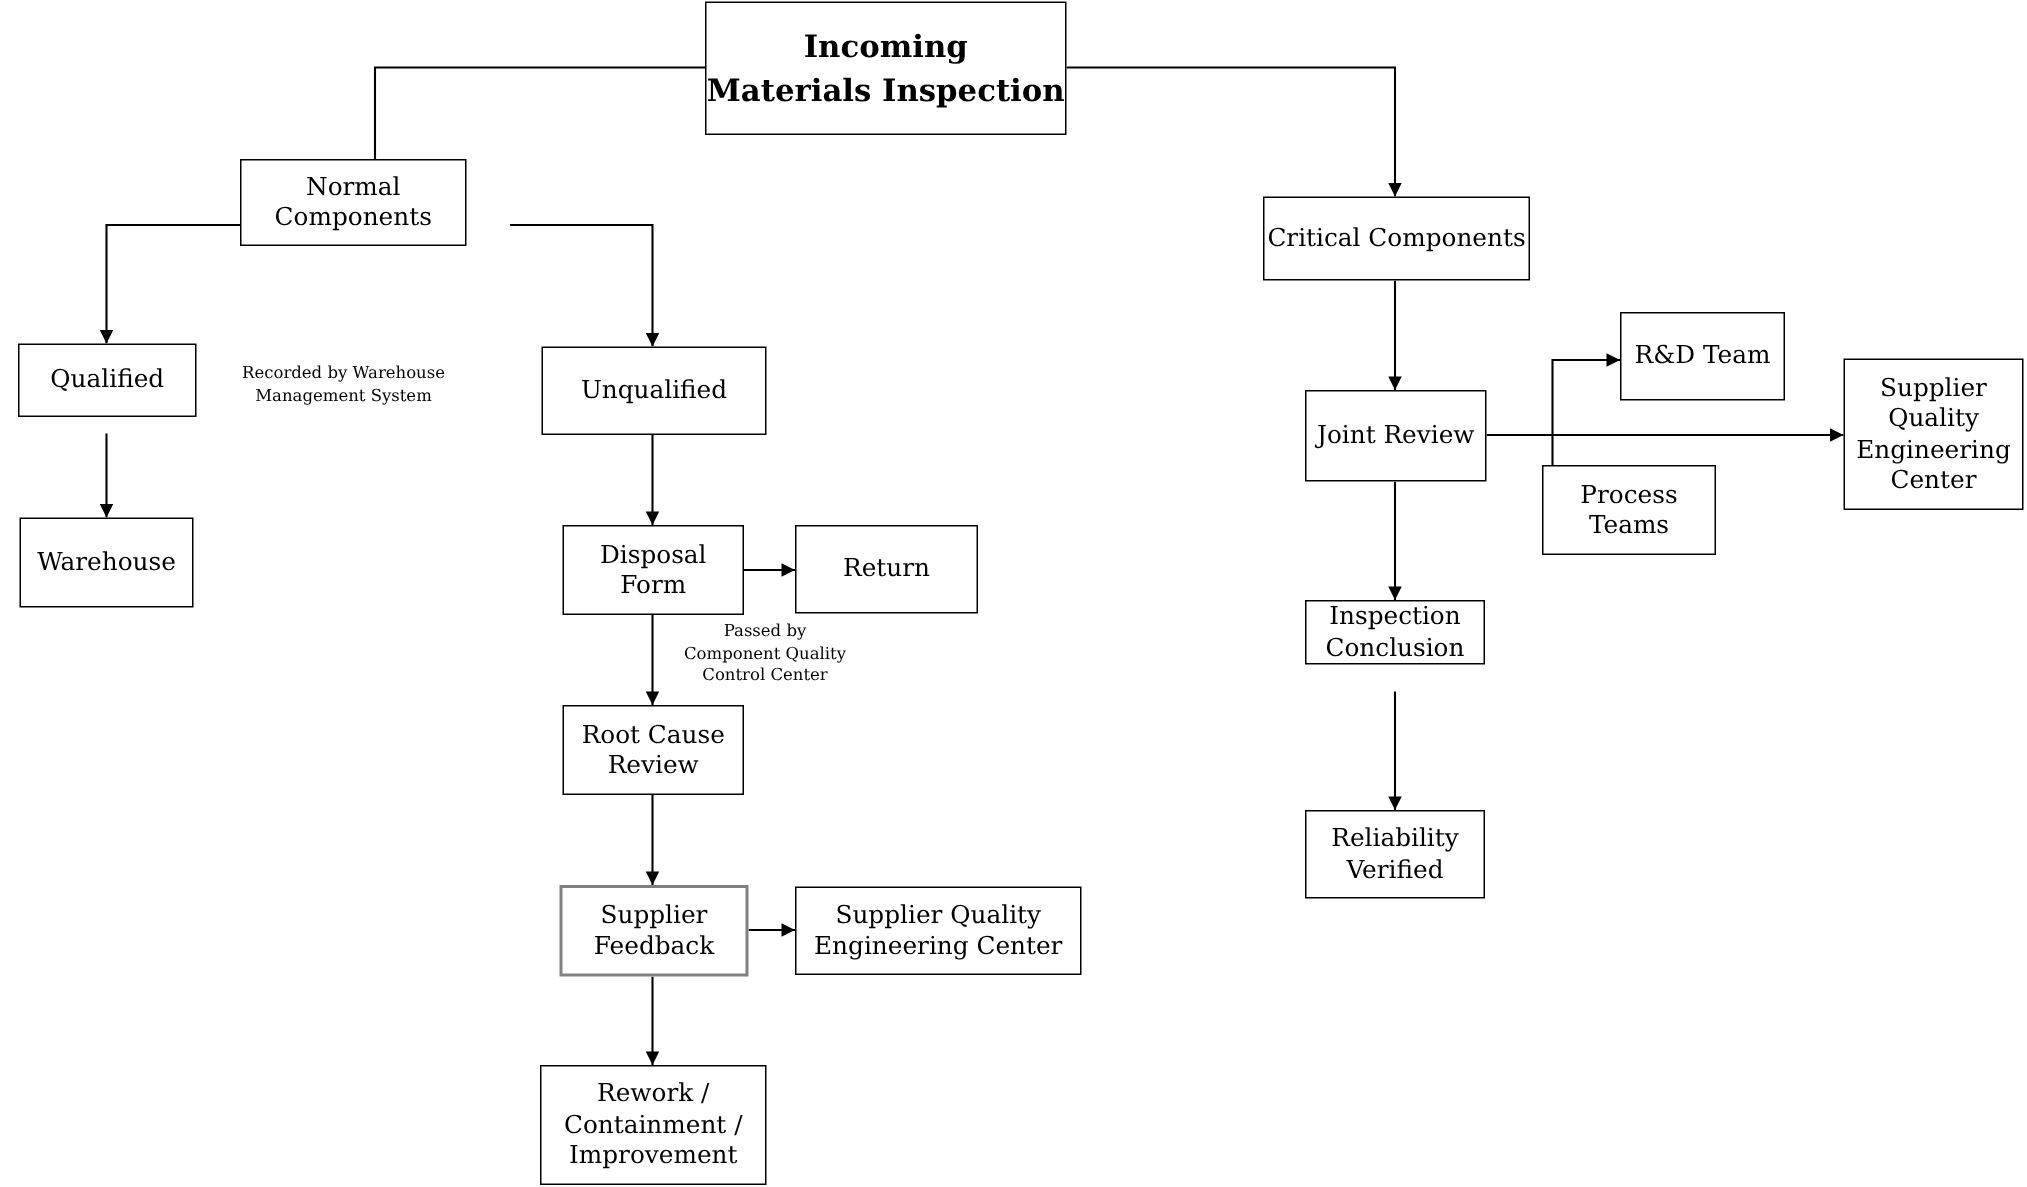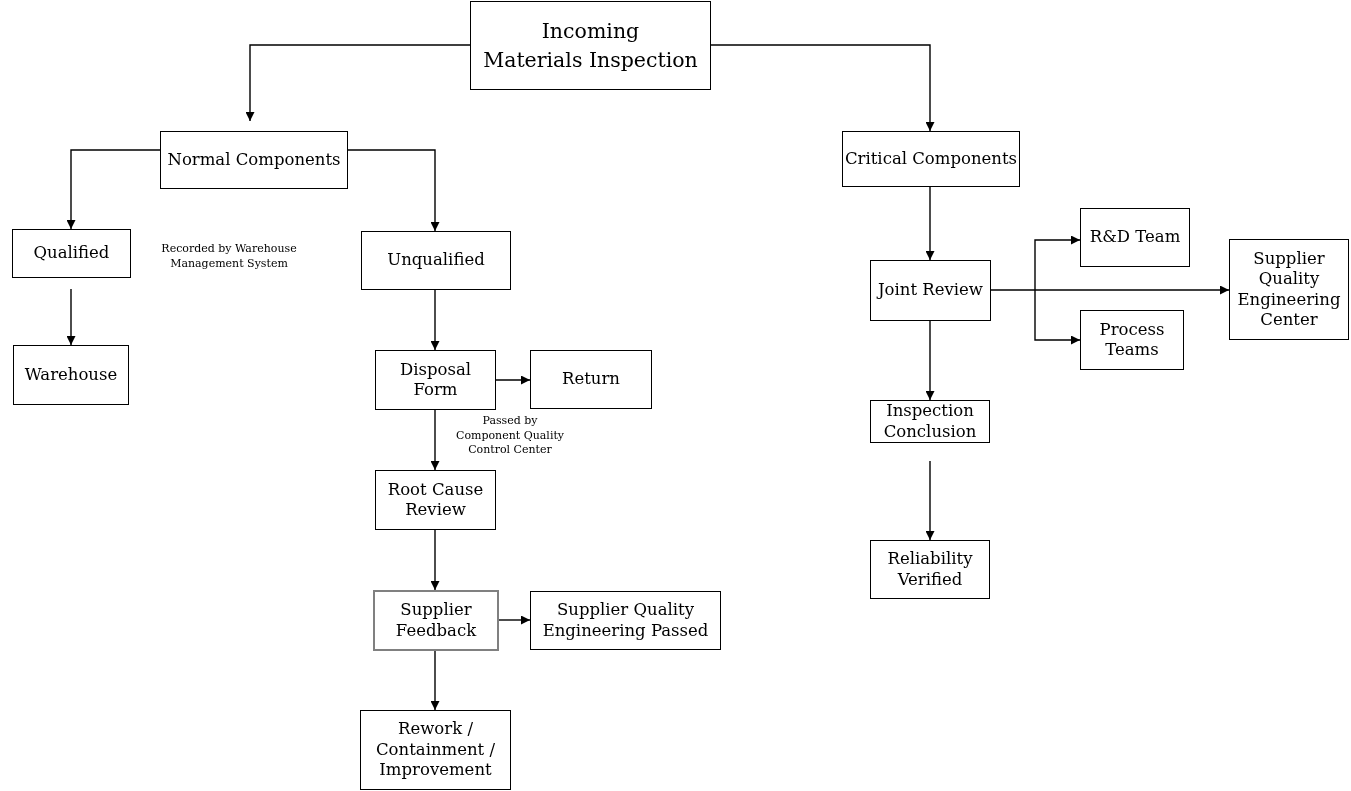--- a/index.html
+++ b/index.html
@@ -30,20 +30,21 @@
     align-items: center;
     justify-content: center;
     text-align: center;
     font-size: 16.5px;
     line-height: 1.24;
     white-space: pre-line;
   }
   .node.title-node {
     font-size: 20.5px;
     line-height: 1.4;
+    font-weight: bold;
   }
   .node.special-node {
     border: 2px solid #808080;
   }
   .annotation {
     position: absolute;
     font-size: 11px;
     line-height: 1.32;
     text-align: center;
     white-space: pre-line;
@@ -75,53 +76,53 @@
     <polyline points="991,290 1229,290" marker-end="url(#arrow)"></polyline>
     <polyline points="1035,290 1035,240 1080,240" marker-end="url(#arrow)"></polyline>
     <polyline points="1035,290 1035,340 1080,340" marker-end="url(#arrow)"></polyline>
     <polyline points="930,321 930,400" marker-end="url(#arrow)"></polyline>
     <polyline points="930,461 930,540" marker-end="url(#arrow)"></polyline>
   </svg>
 
   <div class="node title-node" style="left:470px; top:1px; width:241px; height:89px">Incoming
 Materials Inspection</div>
 
-  <div class="node" style="left:160px; top:131px; width:188px; height:58px">Normal Components</div>
+  <div class="node" style="left:160px; top:106px; width:151px; height:58px">Normal Components</div>
 
   <div class="node" style="left:12px; top:229px; width:119px; height:49px">Qualified</div>
 
   <div class="node" style="left:13px; top:345px; width:116px; height:60px">Warehouse</div>
 
   <div class="node" style="left:361px; top:231px; width:150px; height:59px">Unqualified</div>
 
   <div class="node" style="left:375px; top:350px; width:121px; height:60px">Disposal
 Form</div>
 
   <div class="node" style="left:530px; top:350px; width:122px; height:59px">Return</div>
 
   <div class="node" style="left:375px; top:470px; width:121px; height:60px">Root Cause
 Review</div>
 
   <div class="node special-node" style="left:373px; top:590px; width:126px; height:61px">Supplier
 Feedback</div>
 
   <div class="node" style="left:530px; top:591px; width:191px; height:59px">Supplier Quality
-Engineering Passed</div>
+Engineering Center</div>
 
   <div class="node" style="left:360px; top:710px; width:151px; height:80px">Rework /
 Containment /
 Improvement</div>
 
   <div class="node" style="left:842px; top:131px; width:178px; height:56px">Critical Components</div>
 
   <div class="node" style="left:870px; top:260px; width:121px; height:61px">Joint Review</div>
 
   <div class="node" style="left:1080px; top:208px; width:110px; height:59px">R&amp;D Team</div>
 
-  <div class="node" style="left:1080px; top:310px; width:104px; height:60px">Process
+  <div class="node" style="left:1028px; top:310px; width:116px; height:60px">Process
 Teams</div>
 
   <div class="node" style="left:1229px; top:239px; width:120px; height:101px">Supplier
 Quality
 Engineering
 Center</div>
 
   <div class="node" style="left:870px; top:400px; width:120px; height:43px">Inspection
 Conclusion</div>
 

